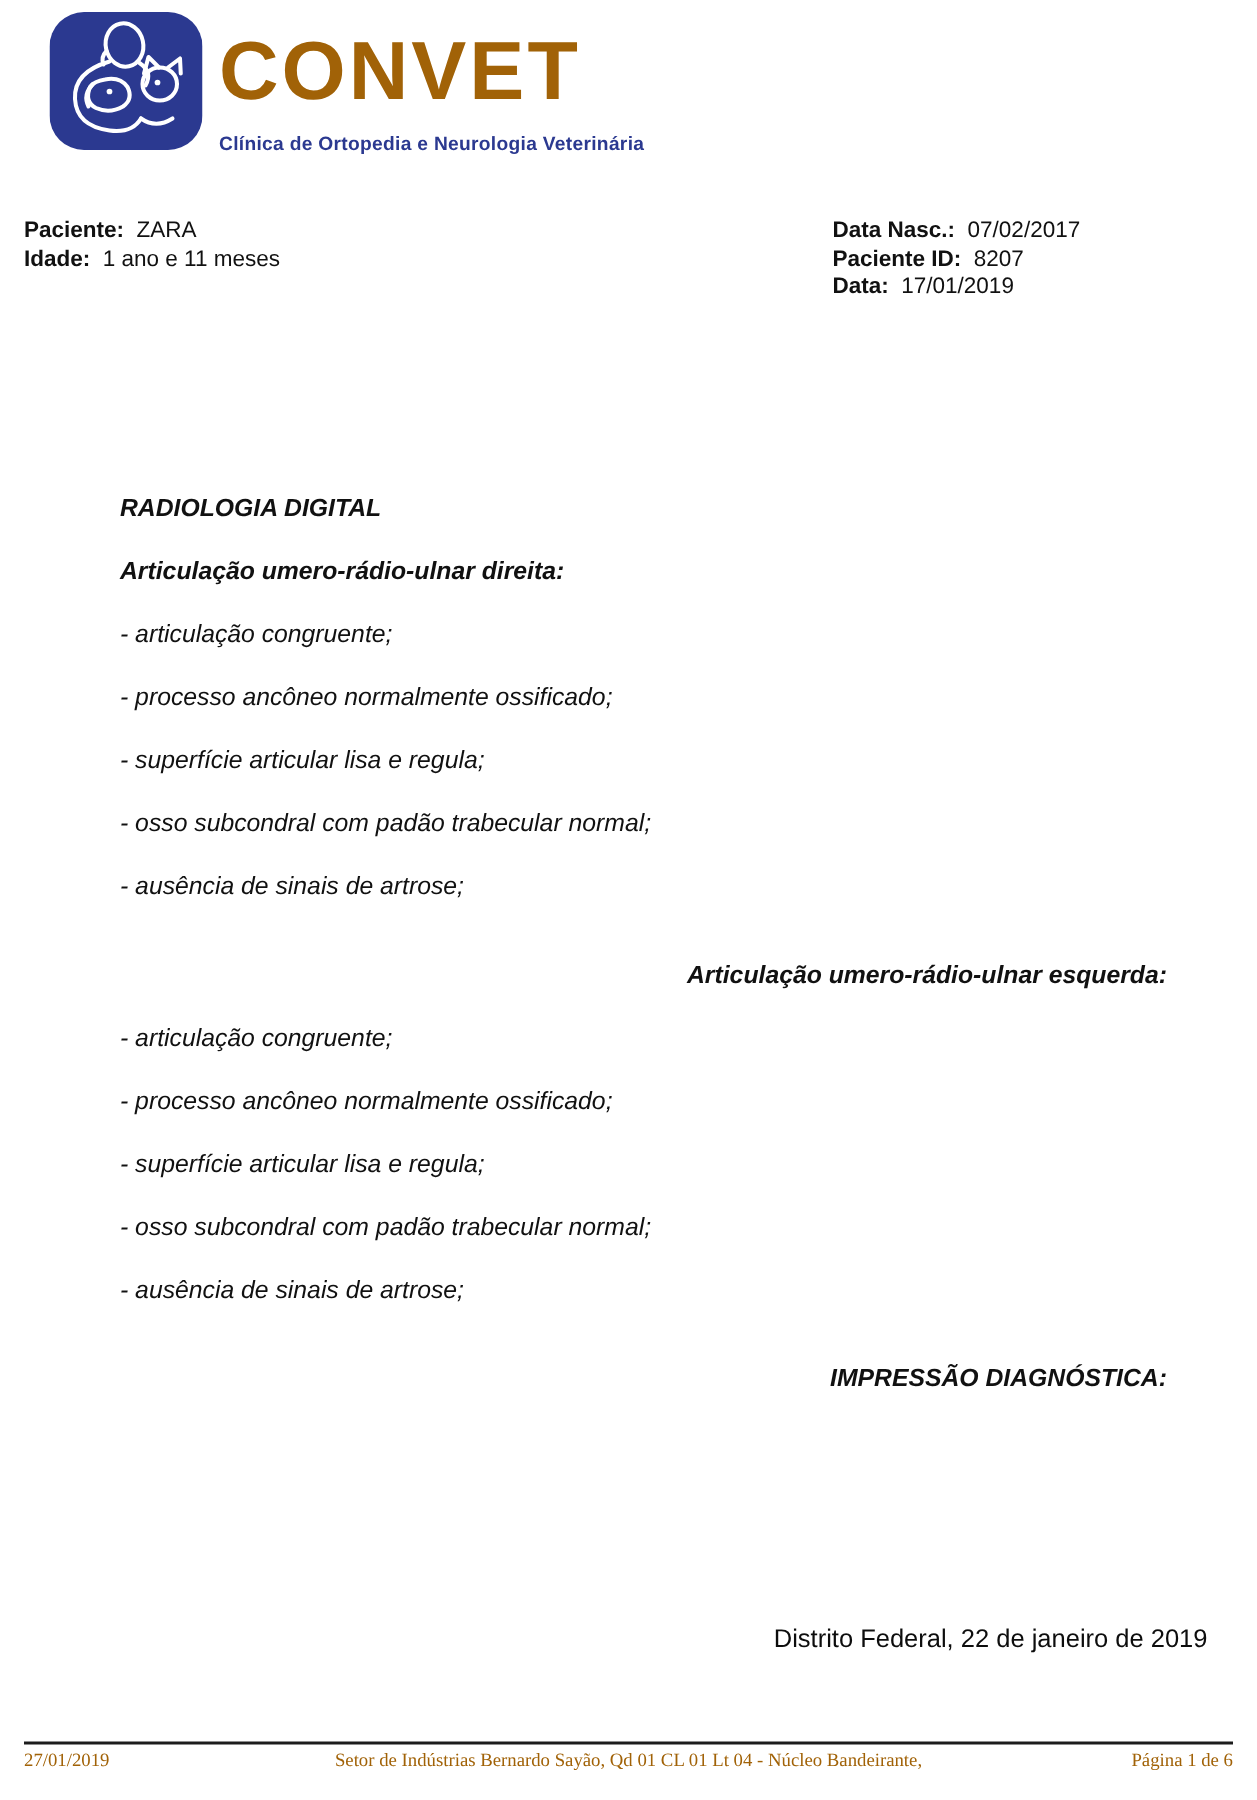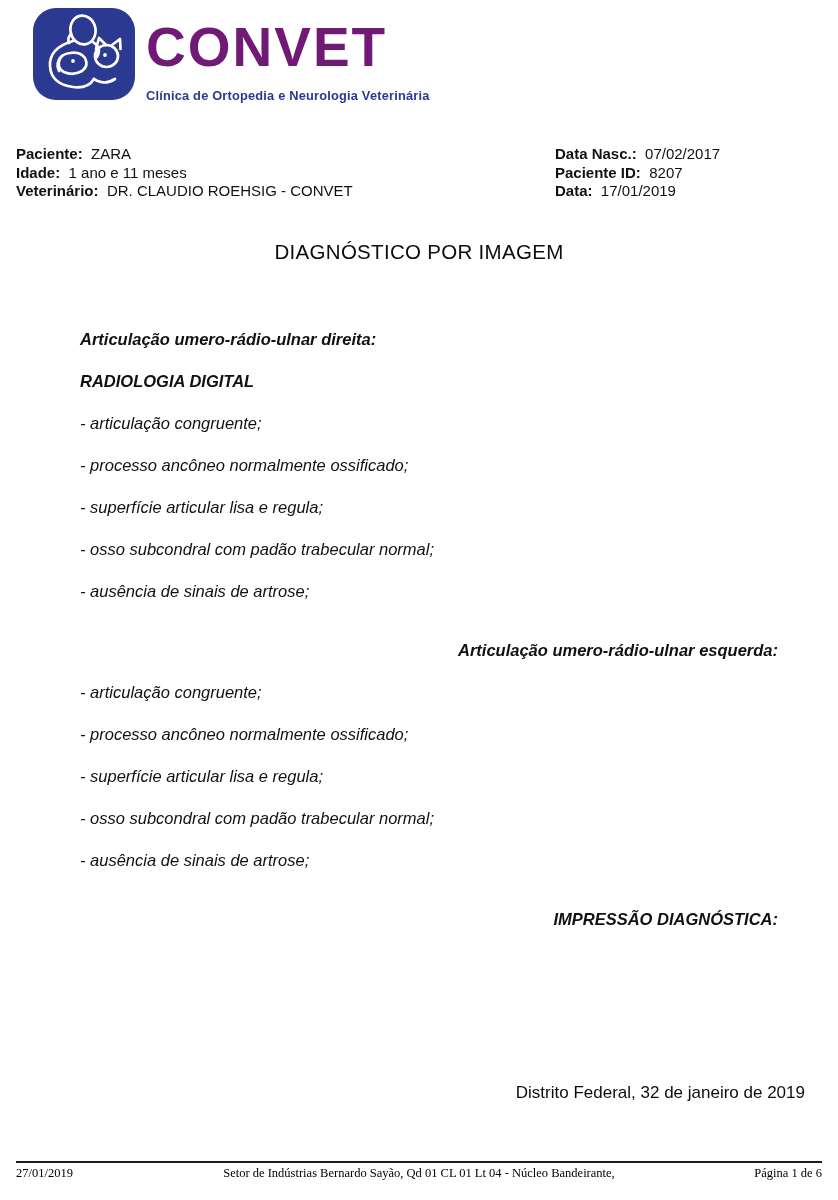--- a/index.html
+++ b/index.html
@@ -23,21 +23,21 @@
     align-items: flex-start;
   }
   .logo-mark { display: block; }
   .brand-col { margin-left: 11px; display: flex; flex-direction: column; }
   .brand {
     font-size: 55px;
     font-weight: bold;
     letter-spacing: 2px;
     line-height: 1;
     margin-top: 12px;
-    color: #701a75;
+    color: #a16207;
   }
   .tagline {
     font-size: 12.8px;
     font-weight: bold;
     letter-spacing: 0.2px;
     margin-top: 13px;
     color: #2b3990;
   }
 
   
@@ -84,21 +84,21 @@
   
   .footer {
     position: absolute;
     left: 16px;
     right: 16px;
     top: 1161px;
     border-top: 2px solid #1c1c1c;
     padding-top: 3px;
     font-family: "Liberation Serif", serif;
     font-size: 12.5px;
-    color: #000000;
+    color: #a16207;
     display: flex;
     justify-content: space-between;
     align-items: flex-start;
     gap: 16px;
   }
   .footer-date { white-space: nowrap; width: 130px; }
   .footer-address { text-align: center; line-height: 15px; flex: 1; }
   .footer-page { white-space: nowrap; width: 130px; text-align: right; }
 </style>
 </head>
@@ -142,64 +142,59 @@
 
   <div class="patient-info-left">
     <div class="info-row">
       <span class="lbl">Paciente:</span>&nbsp;
       <span class="val">ZARA</span>
     </div>
     <div class="info-row">
       <span class="lbl">Idade:</span>&nbsp;
       <span class="val">1 ano e 11 meses</span>
     </div>
-    <div class="info-row">
-      <span class="lbl">Veterinário:</span>&nbsp;
-      <span class="val">DR. CLAUDIO ROEHSIG - CONVET</span>
-    </div>
   </div>
 
   <div class="patient-info-right">
     <div class="info-row">
       <span class="lbl">Data Nasc.:</span>&nbsp;
       <span class="val">07/02/2017</span>
     </div>
     <div class="info-row">
       <span class="lbl">Paciente ID:</span>&nbsp;
       <span class="val">8207</span>
     </div>
     <div class="info-row">
       <span class="lbl">Data:</span>&nbsp;
       <span class="val">17/01/2019</span>
     </div>
   </div>
 
-  <div class="doc-title">DIAGNÓSTICO POR IMAGEM</div>
 
   <div class="report">
+    <p class="h-bold-italic">RADIOLOGIA DIGITAL</p>
+
     <p class="h-bold-italic">Articulação umero-rádio-ulnar direita:</p>
-
-    <p class="h-bold-italic">RADIOLOGIA DIGITAL</p>
     <p class="t-italic">- articulação congruente;</p>
     <p class="t-italic">- processo ancôneo normalmente ossificado;</p>
     <p class="t-italic">- superfície articular lisa e regula;</p>
     <p class="t-italic">- osso subcondral com padão trabecular normal;</p>
     <p class="t-italic">- ausência de sinais de artrose;</p>
 
     <p class="h-bold-italic gap-before">Articulação umero-rádio-ulnar esquerda:</p>
     <p class="t-italic">- articulação congruente;</p>
     <p class="t-italic">- processo ancôneo normalmente ossificado;</p>
     <p class="t-italic">- superfície articular lisa e regula;</p>
     <p class="t-italic">- osso subcondral com padão trabecular normal;</p>
     <p class="t-italic">- ausência de sinais de artrose;</p>
 
     <p class="h-bold-italic gap-before">IMPRESSÃO DIAGNÓSTICA:</p>
   </div>
 
-  <div class="signature-line">Distrito Federal, 32 de janeiro de 2019</div>
+  <div class="signature-line">Distrito Federal, 22 de janeiro de 2019</div>
 
   <div class="footer">
     <div class="footer-date">27/01/2019</div>
     <div class="footer-address">
       <div>Setor de Indústrias Bernardo Sayão, Qd 01 CL 01 Lt 04 - Núcleo Bandeirante,</div>
     </div>
     <div class="footer-page">Página 1 de 6</div>
   </div>
 
 </div>

